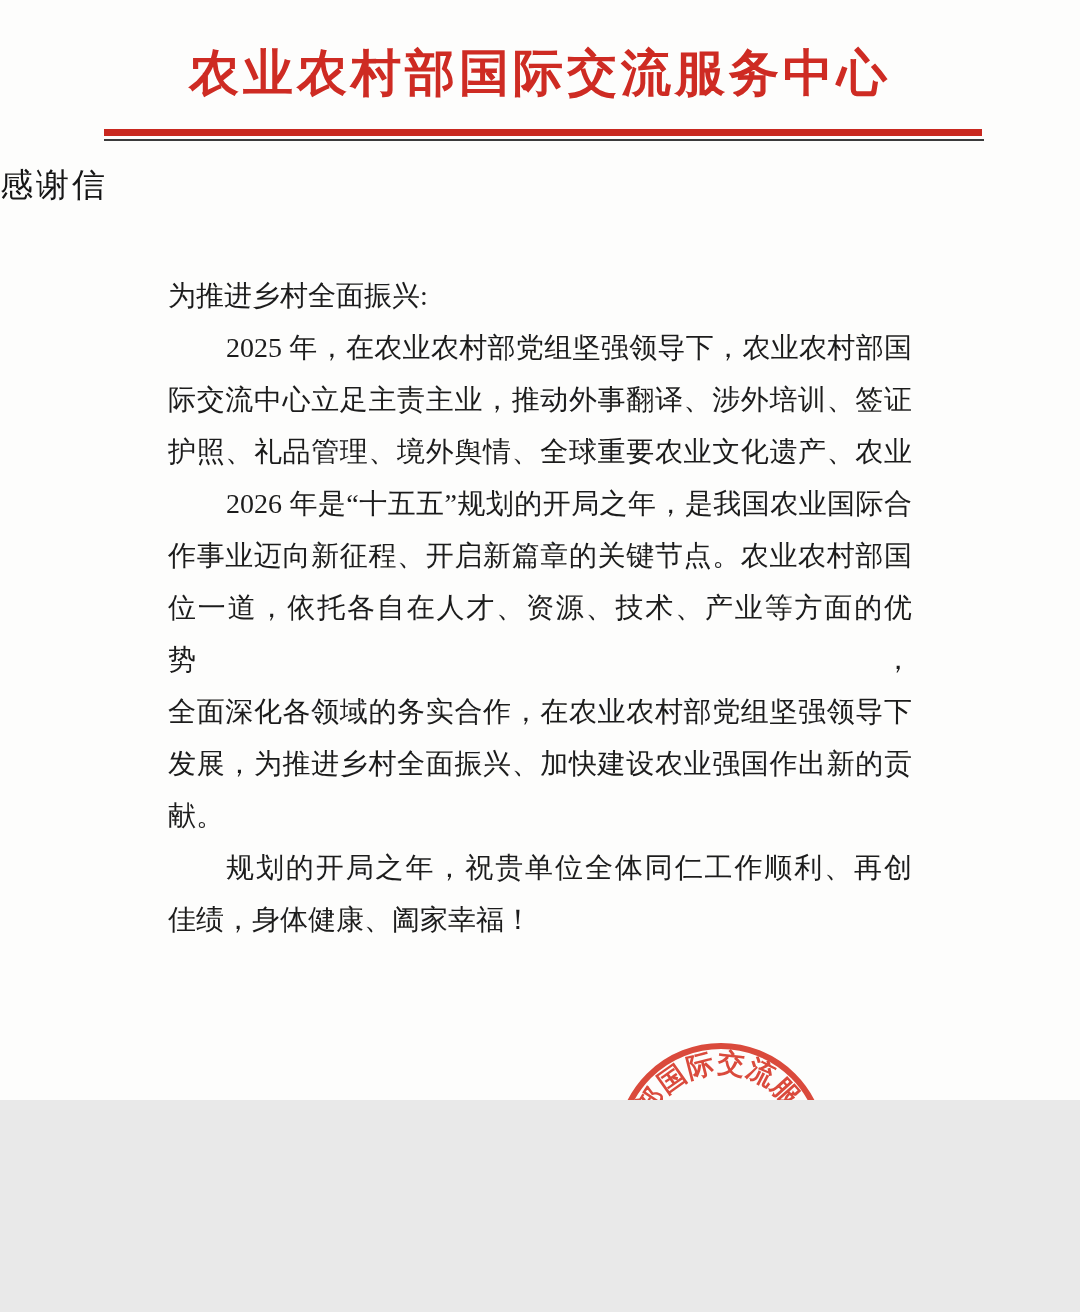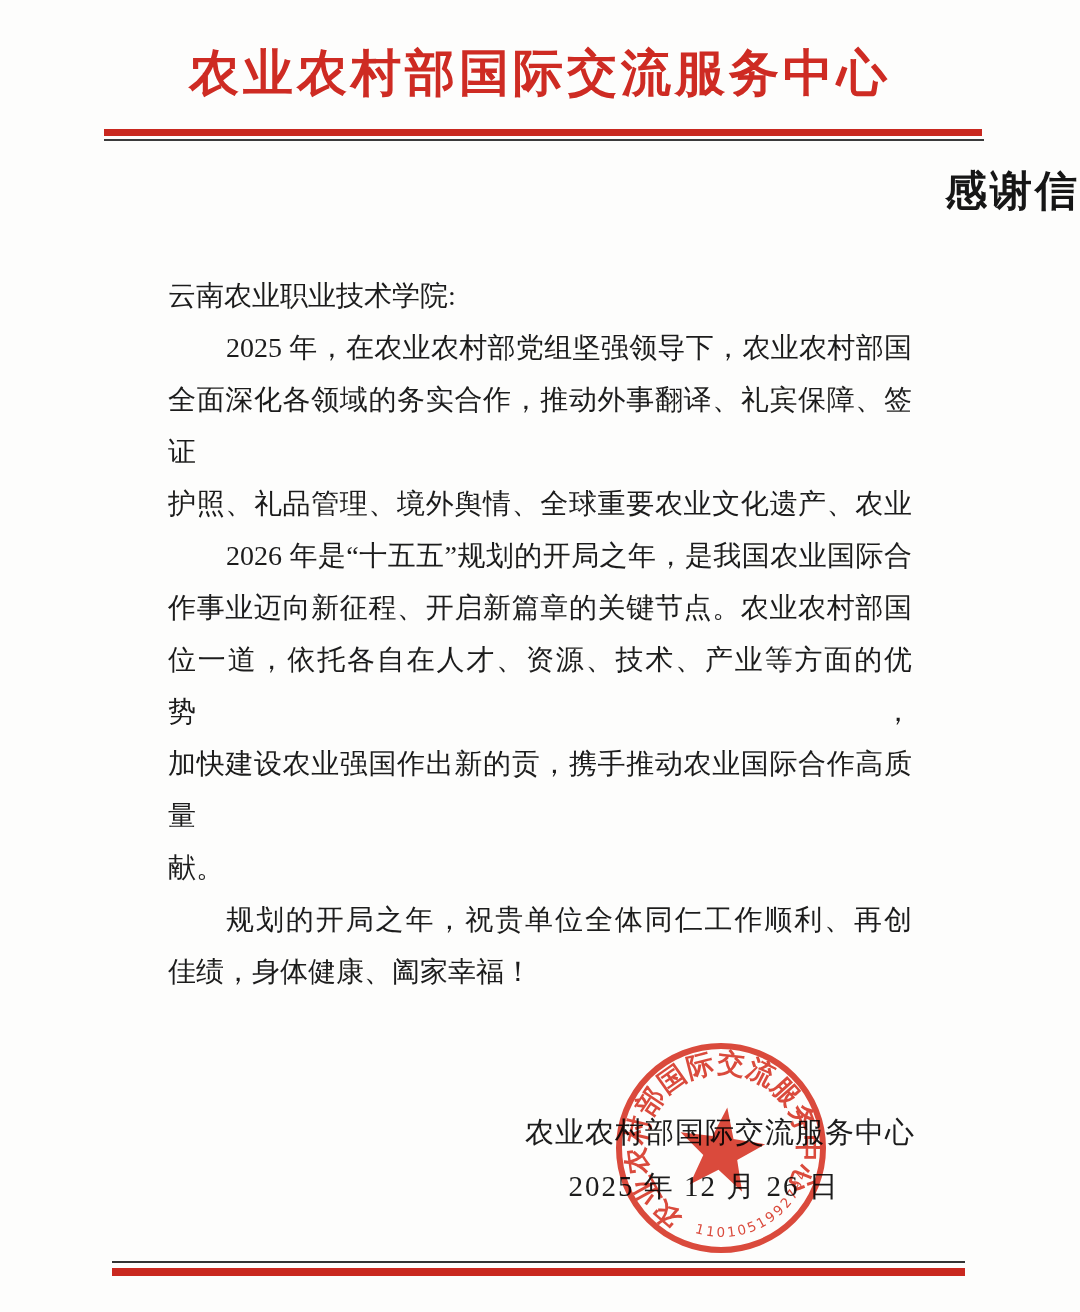--- a/index.html
+++ b/index.html
@@ -6,39 +6,39 @@
     --accent:#c9281f;
     --header-red:#ce2b23;
     --seal-red:#d93a2b;
     --ink:#1c1c1c;
   }
   *{margin:0;padding:0;box-sizing:border-box;}
   html,body{background:#e9e9e9;}
   body{font-family:"Liberation Serif","DejaVu Serif",serif;}
   .page{
     position:relative;
-    width:1080px;height:1312px;
+    width:1080px;height:1100px;
     margin:0 auto;
     background:#fdfdfc;
     overflow:hidden;
   }
   .org-title{
     position:absolute;top:40px;left:0;width:100%;
     text-align:center;
     font-size:50px;font-weight:700;
     letter-spacing:4px;
     color:var(--header-red);
   }
   .rule{position:absolute;}
   .rule-red-top{top:129px;left:104px;width:878px;height:7px;background:var(--accent);}
   .rule-black-top{top:139px;left:104px;width:880px;height:2px;background:#3b3b3b;}
   .doc-title{
     position:absolute;top:163px;left:0;width:100%;
-    text-align:right;
-    font-size:42px;font-weight:700;
+    text-align:left;
+    font-size:33px;font-weight:400;
     letter-spacing:3px;
     color:#161616;
   }
   .body-block{
     position:absolute;top:270px;left:168px;width:744px;
     font-size:28px;line-height:52px;
     color:var(--ink);
   }
   .ln{
     text-align:justify;
@@ -71,28 +71,29 @@
 <div class="page">
 
   <div class="org-title">农业农村部国际交流服务中心</div>
 
   <div class="rule rule-red-top"></div>
   <div class="rule rule-black-top"></div>
 
   <div class="doc-title">感谢信</div>
 
   <div class="body-block">
-    <div class="ln nj">云南农业职业技术学院:</div>
+    <div class="ln nj">为推进乡村全面振兴:</div>
     <div class="ln ind">2025 年，在农业农村部党组坚强领导下，农业农村部国</div>
-    <div class="ln">全面深化各领域的务实合作，推动外事翻译、礼宾保障、签证</div>
+    <div class="ln">际交流中心立足主责主业，推动外事翻译、涉外培训、签证</div>
     <div class="ln">护照、礼品管理、境外舆情、全球重要农业文化遗产、农业</div>
     <div class="ln ind">2026 年是“十五五”规划的开局之年，是我国农业国际合</div>
     <div class="ln">作事业迈向新征程、开启新篇章的关键节点。农业农村部国</div>
     <div class="ln">位一道，依托各自在人才、资源、技术、产业等方面的优势，</div>
-    <div class="ln">加快建设农业强国作出新的贡，携手推动农业国际合作高质量</div>
+    <div class="ln">全面深化各领域的务实合作，在农业农村部党组坚强领导下</div>
+    <div class="ln">发展，为推进乡村全面振兴、加快建设农业强国作出新的贡</div>
     <div class="ln nj">献。</div>
     <div class="ln ind">规划的开局之年，祝贵单位全体同仁工作顺利、再创</div>
     <div class="ln nj">佳绩，身体健康、阖家幸福！</div>
   </div>
 
   <div class="sig-org">农业农村部国际交流服务中心</div>
   <div class="sig-date">2025 年 12 月 26 日</div>
 
   <svg class="seal" viewBox="0 0 232 232" xmlns="http://www.w3.org/2000/svg">
     <defs>

